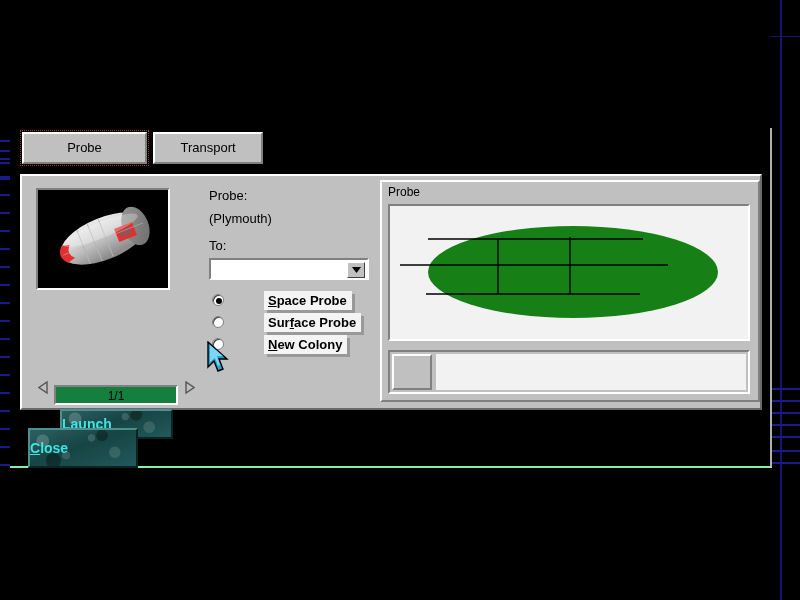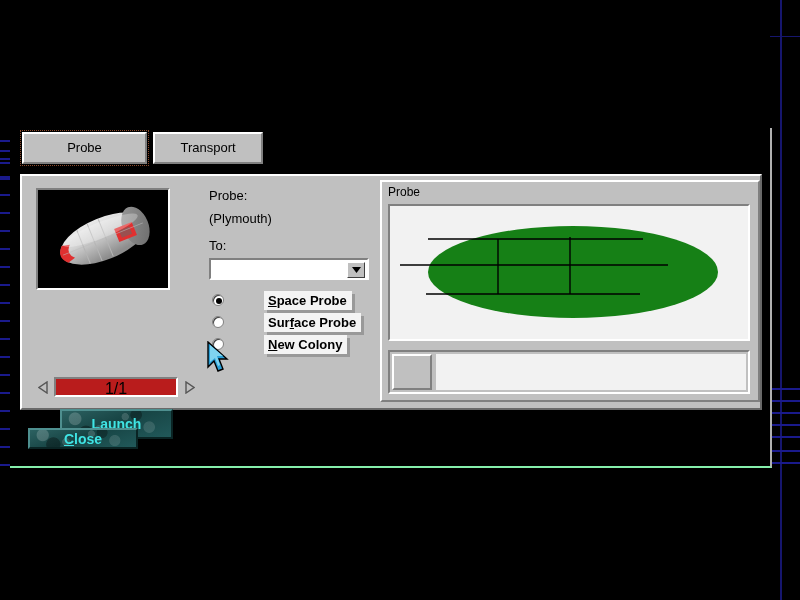--- a/index.html
+++ b/index.html
@@ -74,37 +74,37 @@
   #spinner{position:absolute;left:14px;top:200px;width:160px;height:22px;}
   .spin-arrow{
     position:absolute;top:0;width:14px;height:22px;
     background:#c0c0c0;
     display:flex;align-items:center;justify-content:center;
   }
   .spin-arrow svg{display:block;}
   #spin-left{left:0;}
   #spin-right{left:146px;}
   #spin-field{
-    position:absolute;left:18px;top:1px;width:124px;height:20px;
-    background:#b91c1c;color:#000;font-size:16px;
+    position:absolute;left:18px;top:9px;width:124px;height:20px;
+    background:#15803d;color:#000;font-size:12px;
     text-align:center;line-height:19px;
     box-sizing:border-box;
     border-top:2px solid #808080;
     border-left:2px solid #808080;
     border-right:2px solid #ffffff;
     border-bottom:2px solid #ffffff;
   }
 
   
   .tealbtn{
     position:absolute;
     color:#3fe4e4;
     font-size:14px;
     font-weight:bold;
-    display:flex;align-items:center;justify-content:center;
+    display:flex;align-items:center;
     box-sizing:border-box;
     border-top:2px solid #4e8f8f;
     border-left:2px solid #4e8f8f;
     border-right:2px solid #0a2424;
     border-bottom:2px solid #0a2424;
     background-color:#1d4d4d;
     background-image:
       radial-gradient(circle at 12% 30%, rgba(255,255,255,.18) 0 6%, transparent 7%),
       radial-gradient(circle at 34% 70%, rgba(255,255,255,.13) 0 5%, transparent 6%),
       radial-gradient(circle at 58% 22%, rgba(255,255,255,.15) 0 5%, transparent 6%),
@@ -207,21 +207,21 @@
     border-left:2px solid #ffffff;
     border-right:2px solid #808080;
     border-bottom:2px solid #808080;
   }
   #probe-status-list{
     position:absolute;left:46px;top:2px;right:2px;bottom:2px;
     background:#f2f2f2;
   }
 
   
-  #close-button{left:18px;top:300px;width:110px;height:21px;}
+  #close-button{left:18px;top:300px;width:110px;height:40px;}
   #overview-button{left:138px;top:300px;width:148px;height:28px;}
 
   
   #cursor{position:absolute;left:206px;top:341px;width:26px;height:34px;pointer-events:none;}
 </style>
 </head>
 <body>
 
 <div id="root">
 

